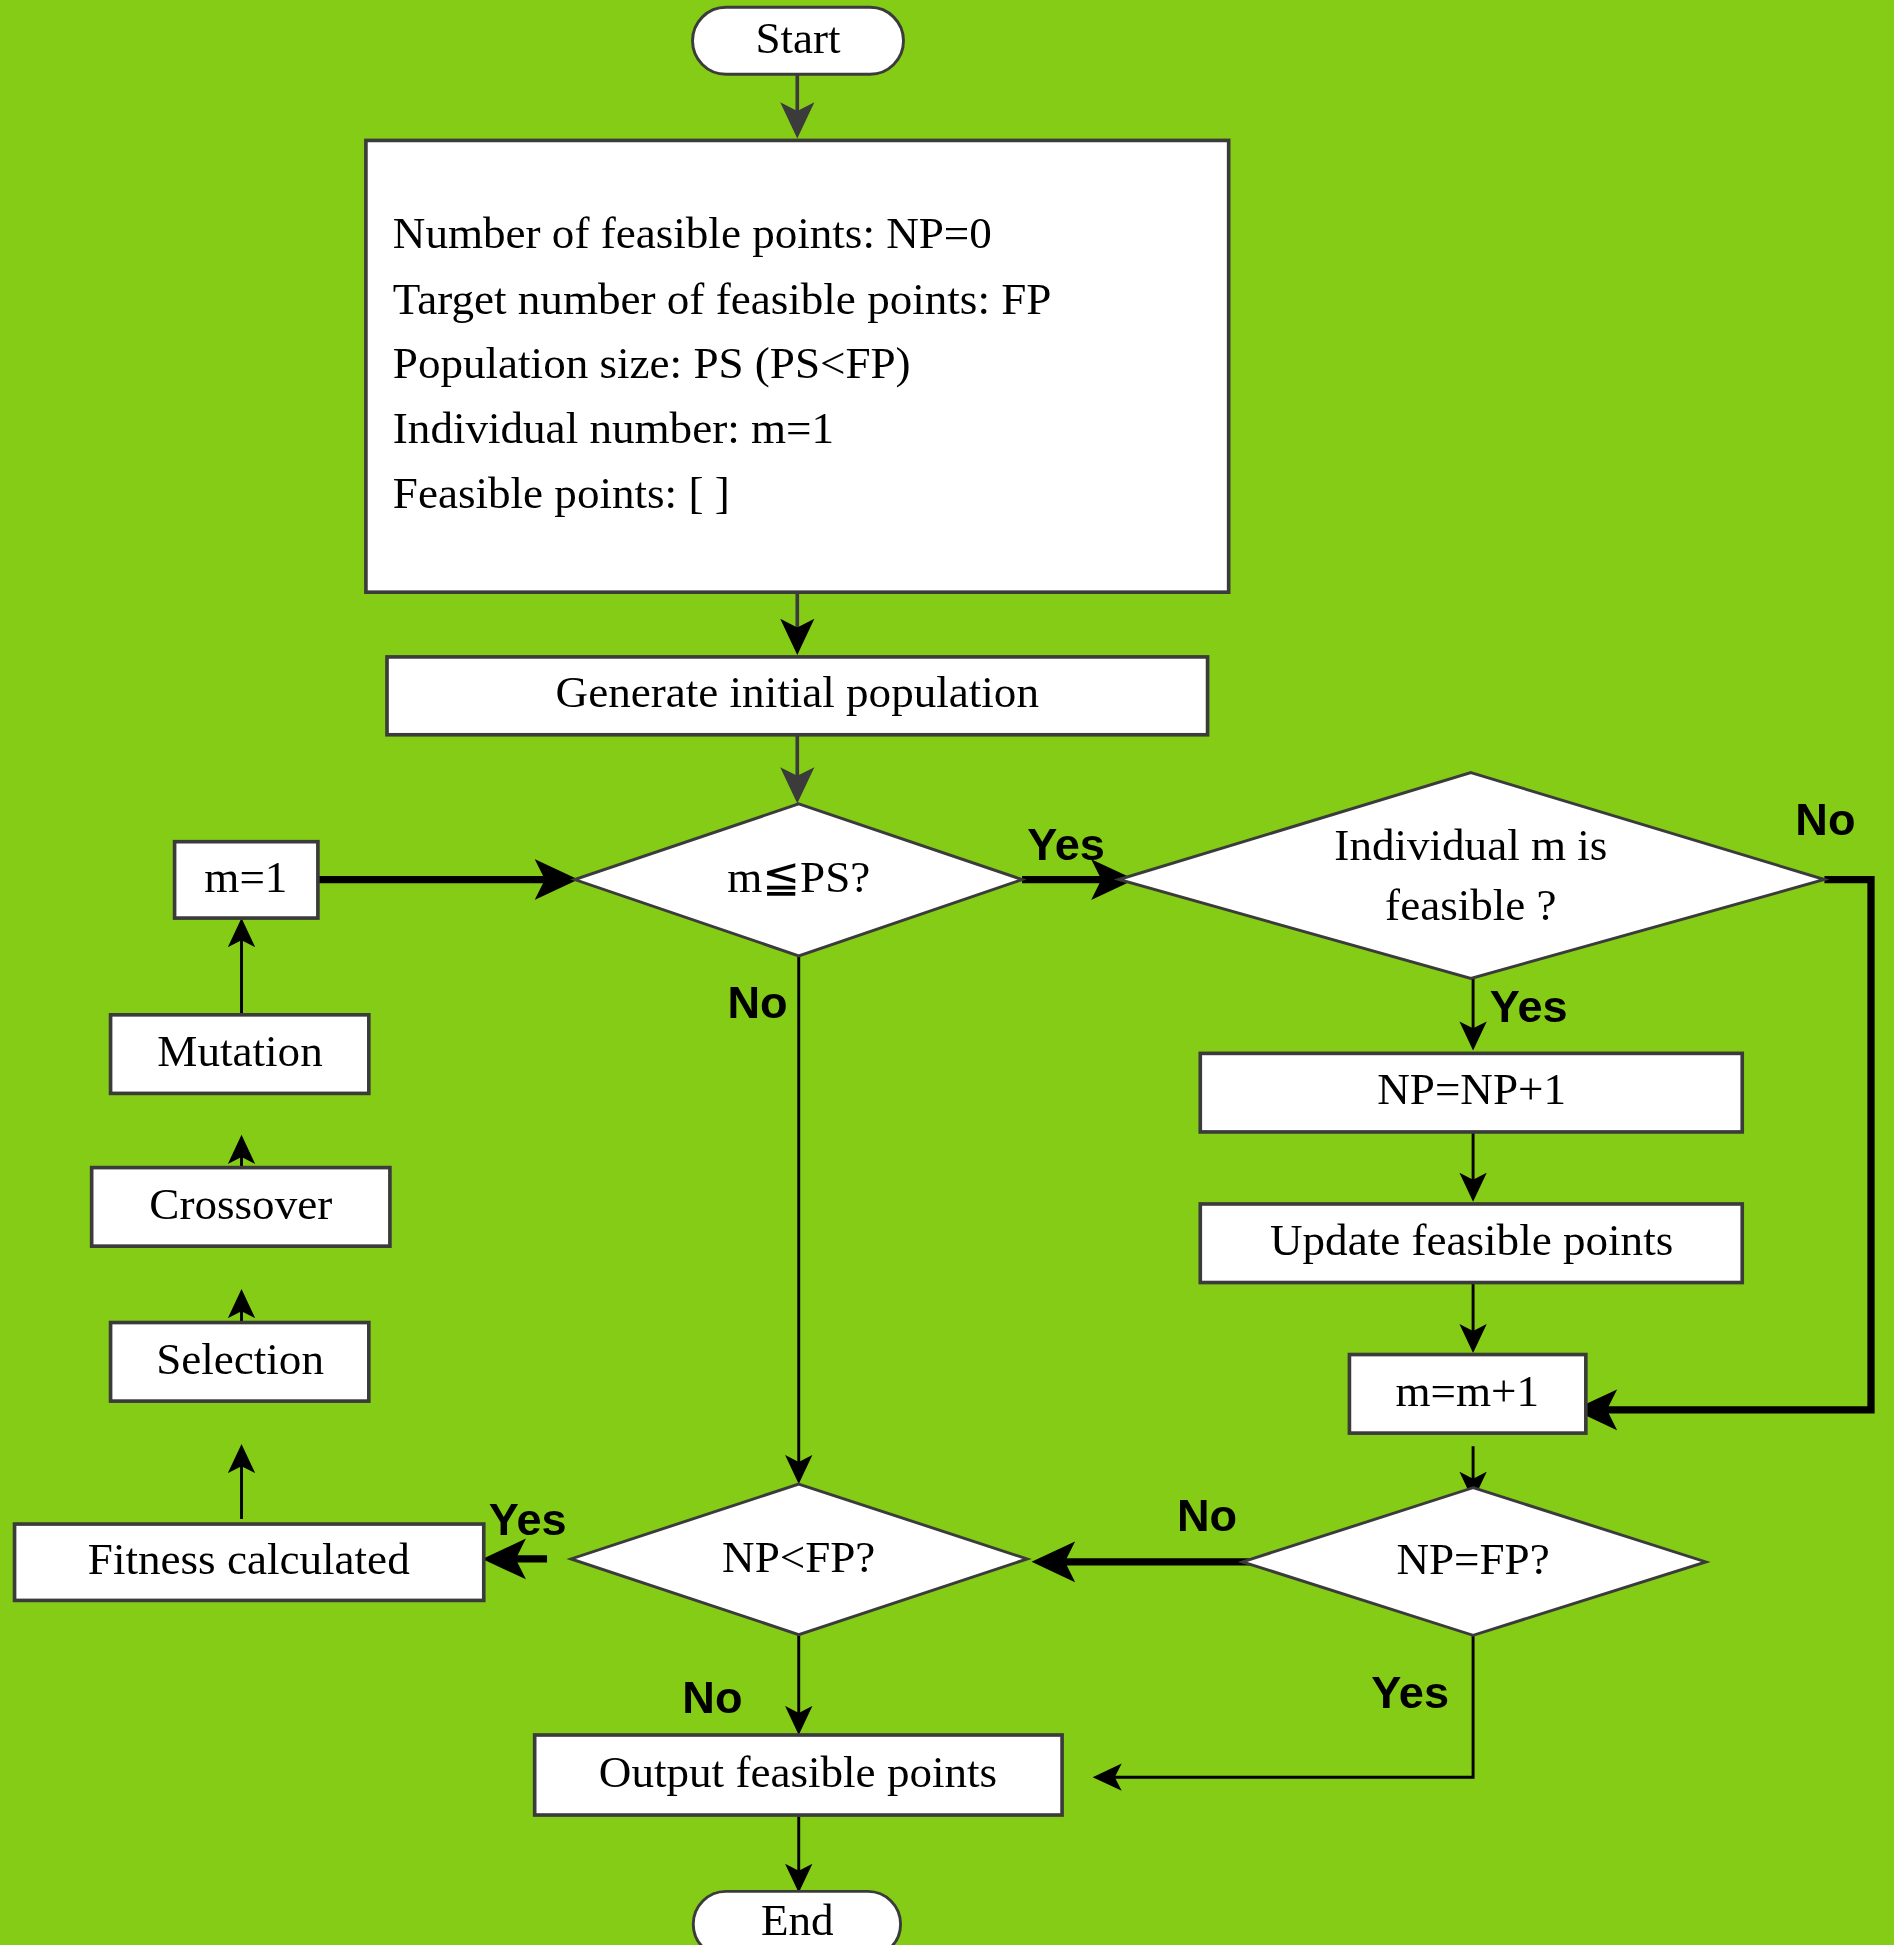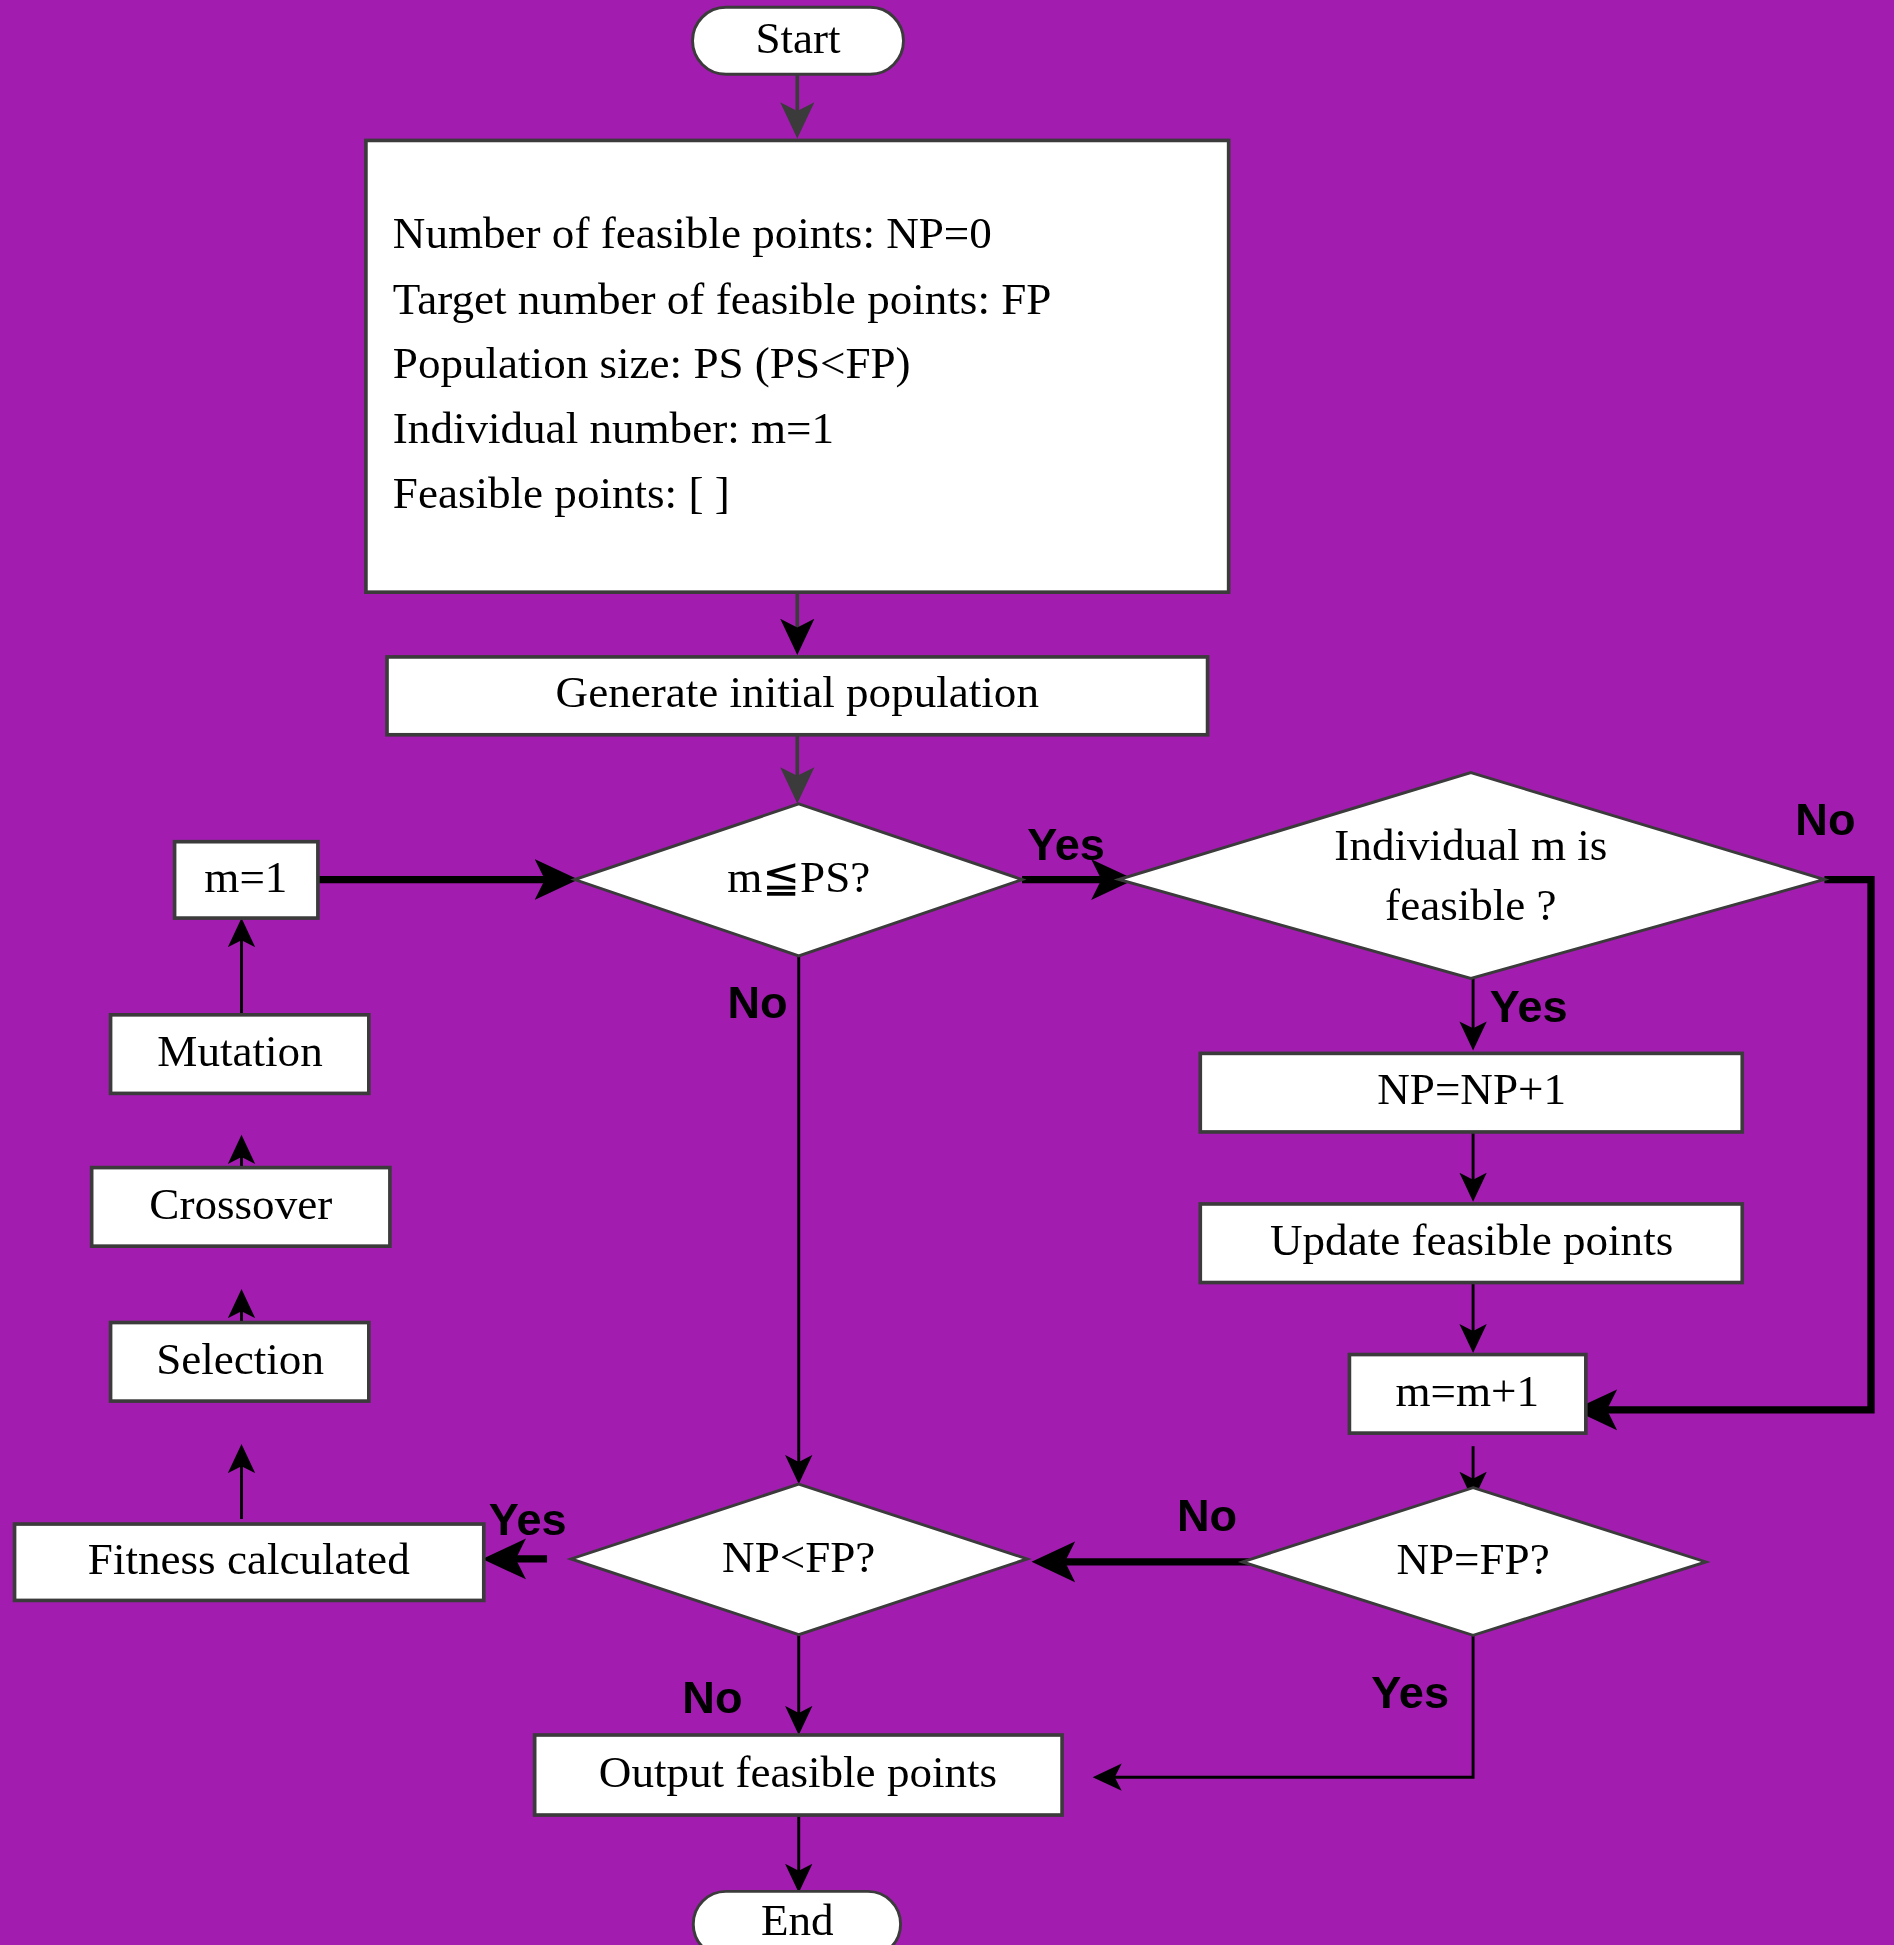--- a/index.html
+++ b/index.html
@@ -1,17 +1,17 @@
 <!DOCTYPE html>
 <html style="font-size:11.6px"><head>
 <meta charset="utf-8">
 <style>
   html,body{margin:0;padding:0;background:#ffffff;}
   body{font-family:"Liberation Serif",serif;}
-  #flow-root{position:relative;width:1895px;height:1946px;background:#a21caf;}
+  #flow-root{position:relative;width:1895px;height:1946px;background:#84cc16;}
   svg#flow-svg{position:absolute;left:0;top:0;width:1895px;height:1946px;display:block;}
   .node-shape{fill:#ffffff;stroke:#3b3b3b;stroke-width:5;}
   .node-shape.thin{stroke-width:4;}
   .term-shape{fill:#ffffff;stroke:#3b3b3b;stroke-width:4;}
   .lbl{font-family:"Liberation Serif",serif;fill:#000000;dominant-baseline:middle;}
   .lbl-big{font-size:62px;}
   .lbl-yn{font-family:"Liberation Sans",sans-serif;font-size:62px;font-weight:bold;fill:#000000;}
   .edge{fill:none;stroke:#3b3b3b;stroke-width:5;}
   .edge-thin{fill:none;stroke:#000000;stroke-width:4;}
   .edge-bold{fill:none;stroke:#000000;stroke-width:10;}

